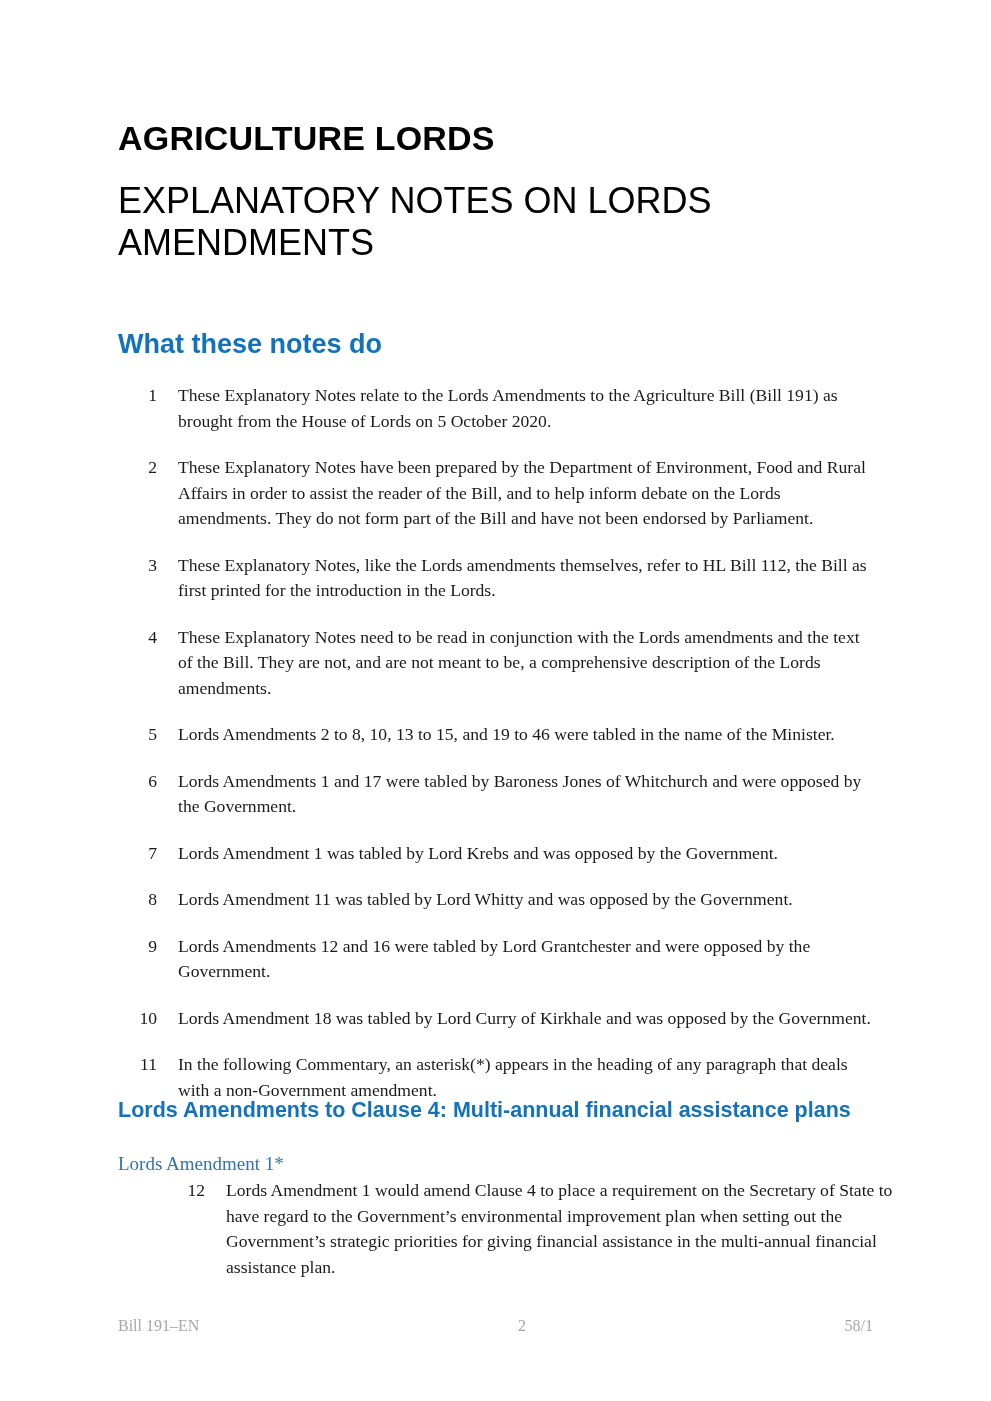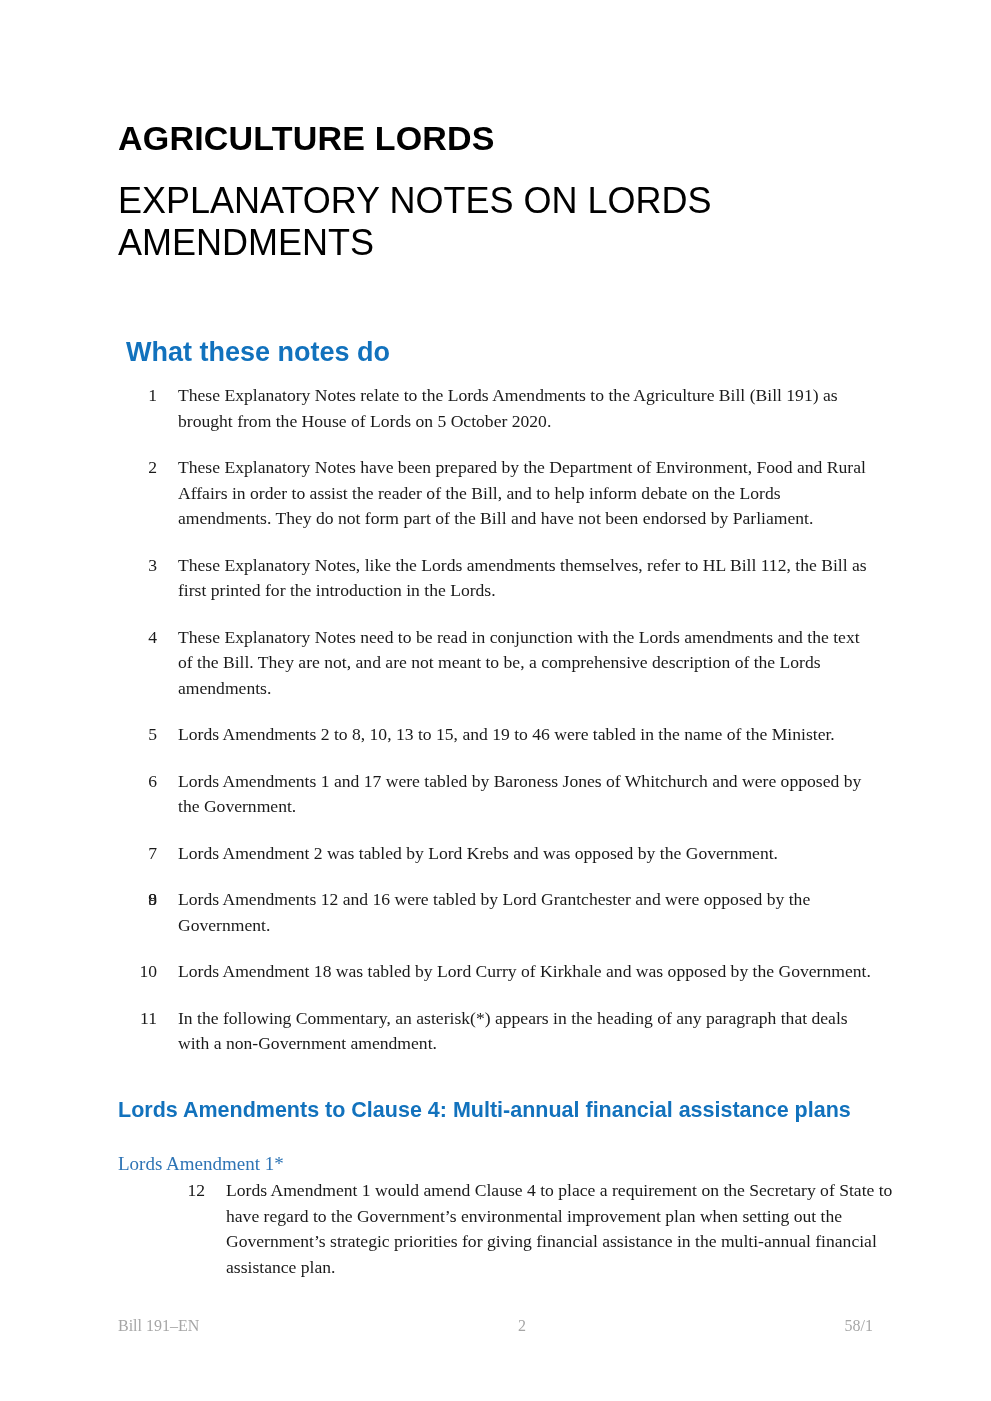--- a/index.html
+++ b/index.html
@@ -51,21 +51,21 @@
 
   
   .h1-blue {
     position: absolute;
     left: 118px;
     font-family: "Liberation Sans", sans-serif;
     font-weight: bold;
     font-size: 27px;
     line-height: 33px;
     color: #1272bd;
-    margin: 8px;
+    margin: 0;
   }
   #heading-notes { top: 328px; }
   #heading-commentary { top: 1032px; }
 
   .h2-blue {
     position: absolute;
     left: 118px;
     top: 1097px;
     width: 742px;
     font-family: "Liberation Sans", sans-serif;
@@ -181,25 +181,26 @@
       <span class="txt">Lords Amendments 2 to 8, 10, 13 to 15, and 19 to 46 were tabled in the name of the Minister.</span>
     </div>
 
     <div class="para">
       <span class="num">6</span>
       <span class="txt">Lords Amendments 1 and 17 were tabled by Baroness Jones of Whitchurch and were opposed by the Government.</span>
     </div>
 
     <div class="para">
       <span class="num">7</span>
-      <span class="txt">Lords Amendment 2 was tabled by Lord Krebs and was opposed by the Government.</span>
+      <span class="txt">Lords Amendment 1 was tabled by Lord Krebs and was opposed by the Government.</span>
     </div>
 
     <div class="para">
       <span class="num">8</span>
+      <span class="txt">Lords Amendment 11 was tabled by Lord Whitty and was opposed by the Government.</span>
     </div>
 
     <div class="para">
       <span class="num">9</span>
       <span class="txt">Lords Amendments 12 and 16 were tabled by Lord Grantchester and were opposed by the Government.</span>
     </div>
 
     <div class="para">
       <span class="num">10</span>
       <span class="txt">Lords Amendment 18 was tabled by Lord Curry of Kirkhale and was opposed by the Government.</span>

